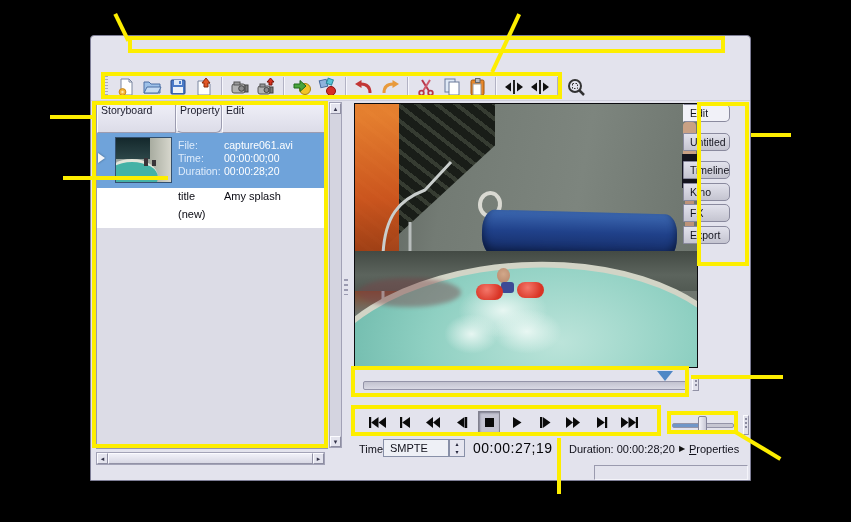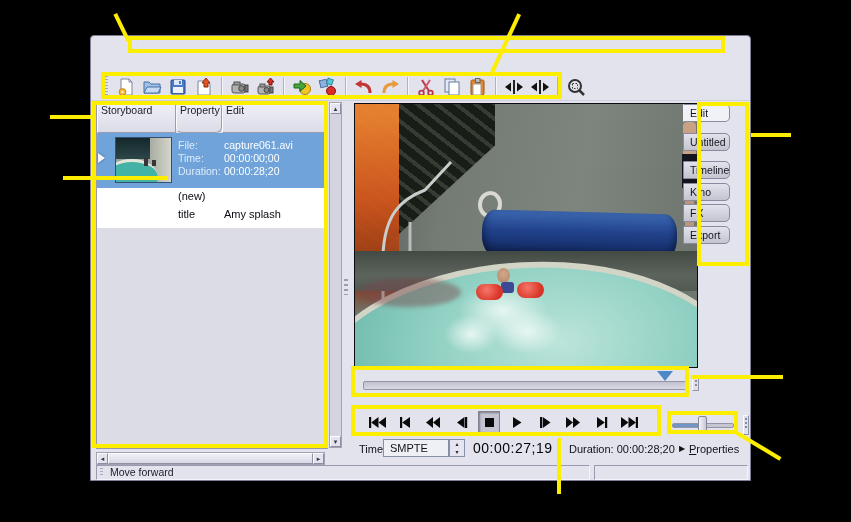--- a/index.html
+++ b/index.html
@@ -304,25 +304,25 @@
         <div class="prop-line" style="top:19px">
             <span class="prop-name">Time:</span>
             <span class="prop-val">00:00:00;00</span>
           </div>
         <div class="prop-line" style="top:32px">
             <span class="prop-name">Duration:</span>
             <span class="prop-val">00:00:28;20</span>
           </div>
       </div>
       <div class="sb-row">
-        <span class="rp">(new)</span>
-      </div>
-      <div class="sb-row">
         <span class="rp">title</span>
         <span class="rv">Amy splash</span>
+      </div>
+      <div class="sb-row">
+        <span class="rp">(new)</span>
       </div>
       <div class="sb-white-pad"></div>
     </div>
 
     <div class="vscroll">
       <div class="sc-btn" style="top:0">▴</div>
       <div class="sc-btn" style="bottom:0">▾</div>
     </div>
     <div class="hscroll">
       <div class="hsc-btn" style="left:0">◂</div>
@@ -454,24 +454,20 @@
       <div class="spinner">
         <span>▴</span>
         <span>▾</span>
       </div>
       <span class="time-display">00:00:27;19</span>
       <span class="dur"><span>Duration:</span>&nbsp;<span>00:00:28;20</span></span>
       <span class="expander">▶</span>
       <span class="props u-first"><u>P</u>roperties</span>
     </div>
 
-    <div class="status-box" style="left:5px;width:494px">
-      <span class="grip" style="left:3px;top:2px;height:9px"></span>
-      <span style="margin-left:13px">Move forward</span>
-    </div>
     <div class="status-box" style="left:503px;width:154px"></div>
 
   </div>
 
   <div class="ann-line" style="left:117px;top:13px;width:30px;transform:rotate(64deg)"></div>
   <div class="ann-box" style="left:128px;top:36px;width:597px;height:17px"></div>
   <div class="ann-line" style="left:521px;top:15px;width:64px;transform:rotate(115deg)"></div>
   <div class="ann-box" style="left:101px;top:72px;width:461px;height:27px"></div>
   <div class="ann-line" style="left:50px;top:115px;width:43px"></div>
   <div class="ann-line" style="left:63px;top:176px;width:105px"></div>

